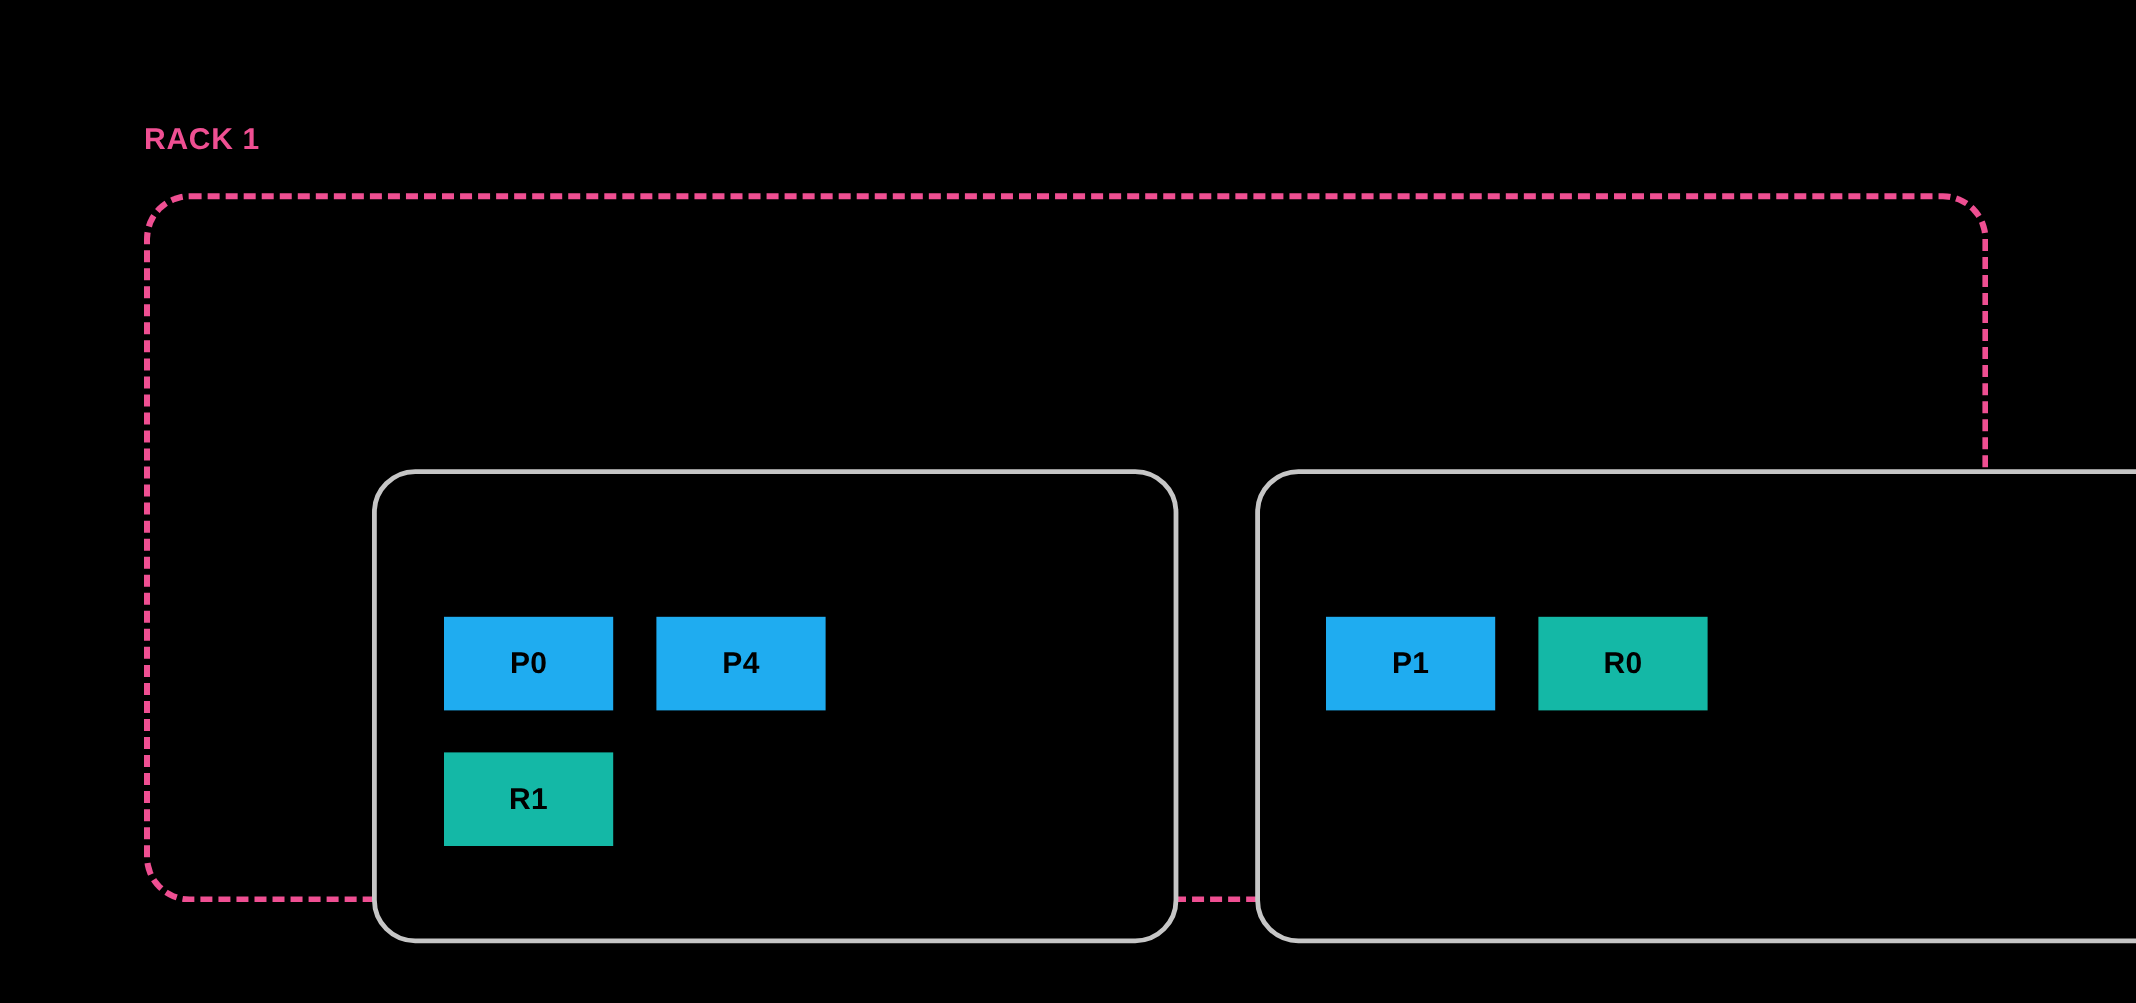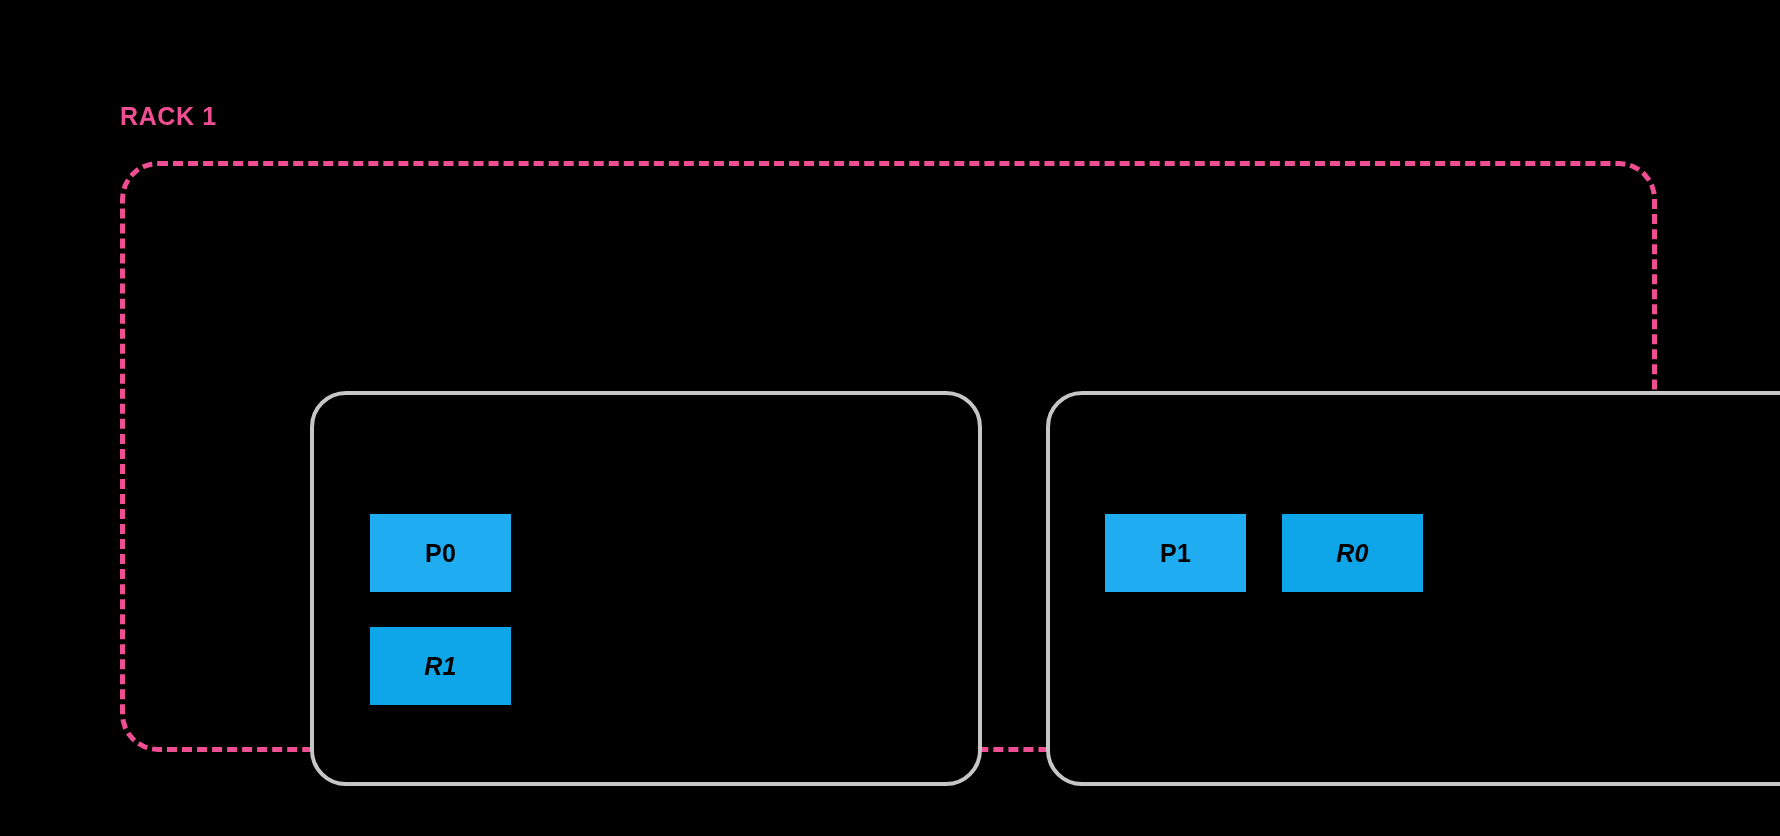--- a/index.html
+++ b/index.html
@@ -86,35 +86,38 @@
     display: flex;
     align-items: center;
     justify-content: center;
     font-size: 25px;
     font-weight: bold;
     color: #000000;
     letter-spacing: 0.3px;
     line-height: 1;
   }
   .chip-primary { background: #1facf0; }
-  .chip-replica { background: #0ea5e9; font-style: italic; }
+  .chip-replica { background: #14b8a6; }
 </style>
 </head>
 <body>
 
 <div class="canvas">
 
   <div class="rack-label">RACK 1</div>
 
   <div class="rack-box">
 
     <div class="node node-left">
       <div class="row row-top">
         <div class="chip chip-primary">
           <span>P0</span>
+        </div>
+        <div class="chip chip-primary">
+          <span>P4</span>
         </div>
       </div>
       <div class="row row-bottom">
         <div class="chip chip-replica">
           <span>R1</span>
         </div>
       </div>
     </div>
 
     <div class="node node-right">

